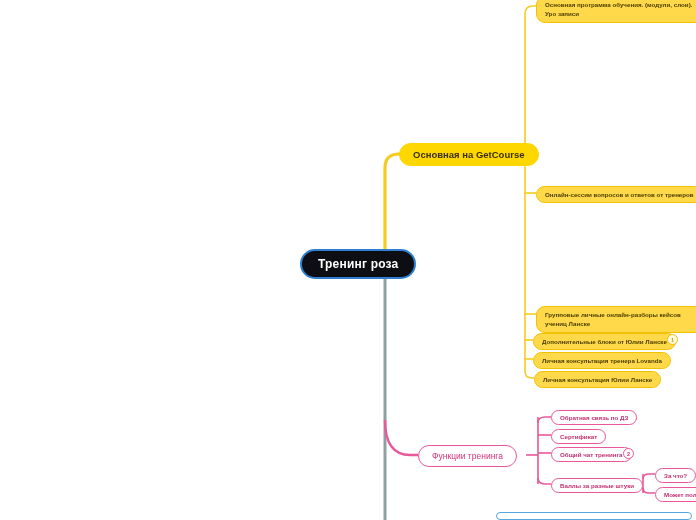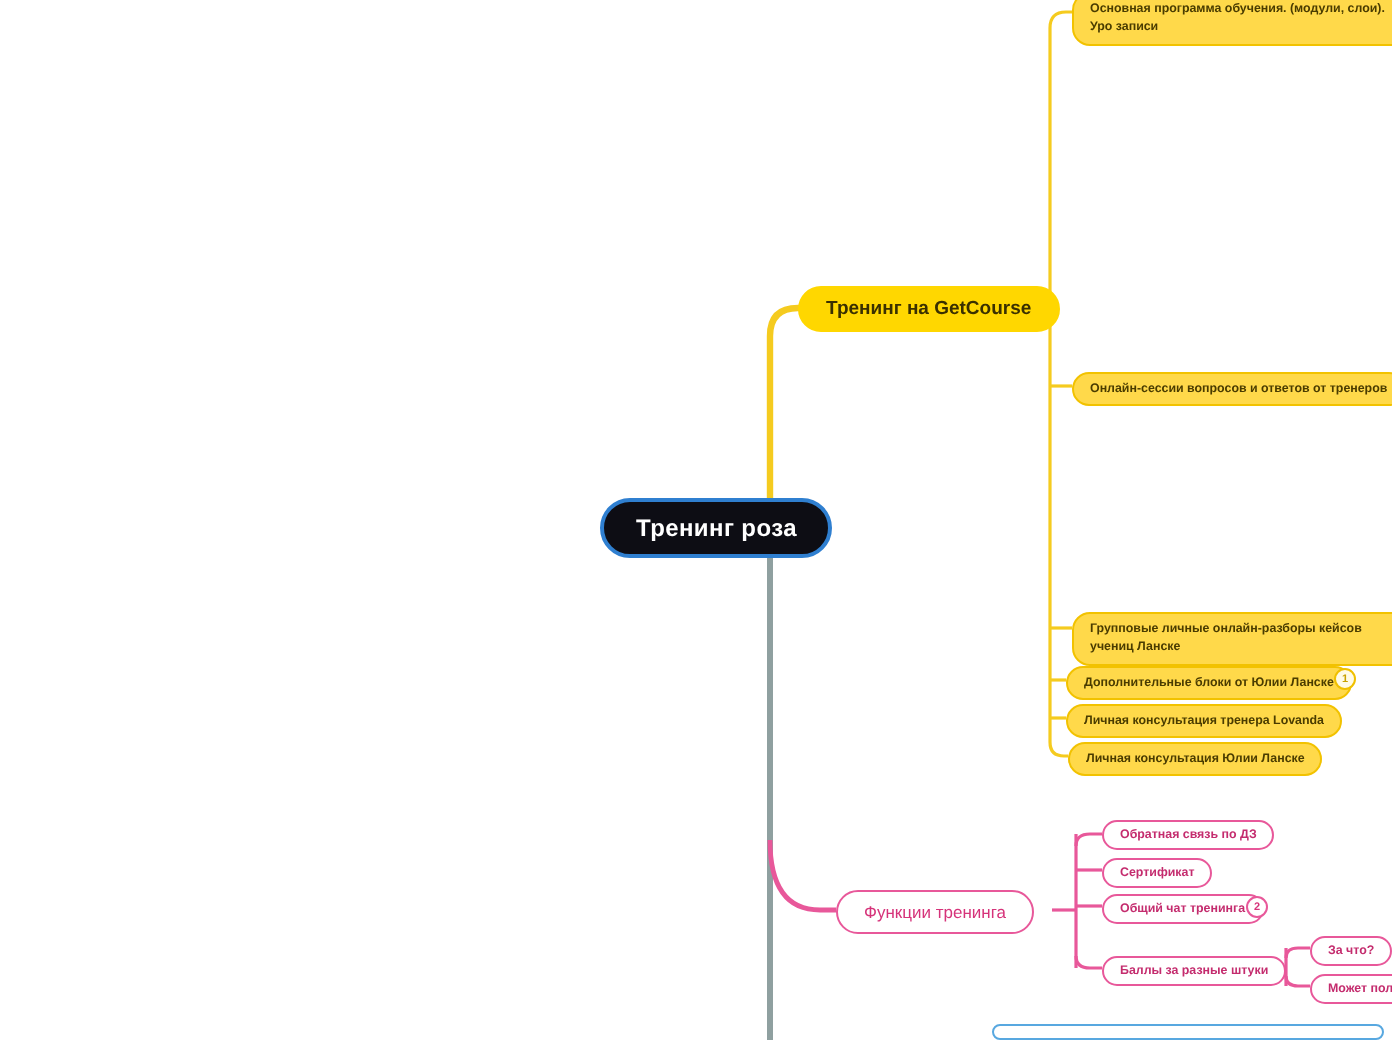--- a/index.html
+++ b/index.html
@@ -96,21 +96,21 @@
     <path d="M643 474 L643 493" stroke="#e8589a" stroke-width="1.6" fill="none"></path>
     <path d="M643 479 Q643 474 649 474 L655 474" stroke="#e8589a" stroke-width="1.6" fill="none"></path>
     <path d="M643 488 Q643 493 649 493 L655 493" stroke="#e8589a" stroke-width="1.6" fill="none"></path>
   </svg>
 
   <div class="node root" style="left:300px;top:249px;">
     <span>Тренинг роза</span>
   </div>
 
   <div class="node yellow-main" style="left:399px;top:143px;">
-    <span>Тренинг на GetCourse</span>
+    <span>Основная на GetCourse</span>
   </div>
 
   <div class="node yellow-leaf wrap" style="left:536px;top:-4px;width:172px;">
     <span>Основная программа обучения. (модули, слои). Уро записи</span>
   </div>
 
   <div class="node yellow-leaf nowrap" style="left:536px;top:186px;">
     <span>Онлайн-сессии вопросов и ответов от тренеров</span>
   </div>
 

